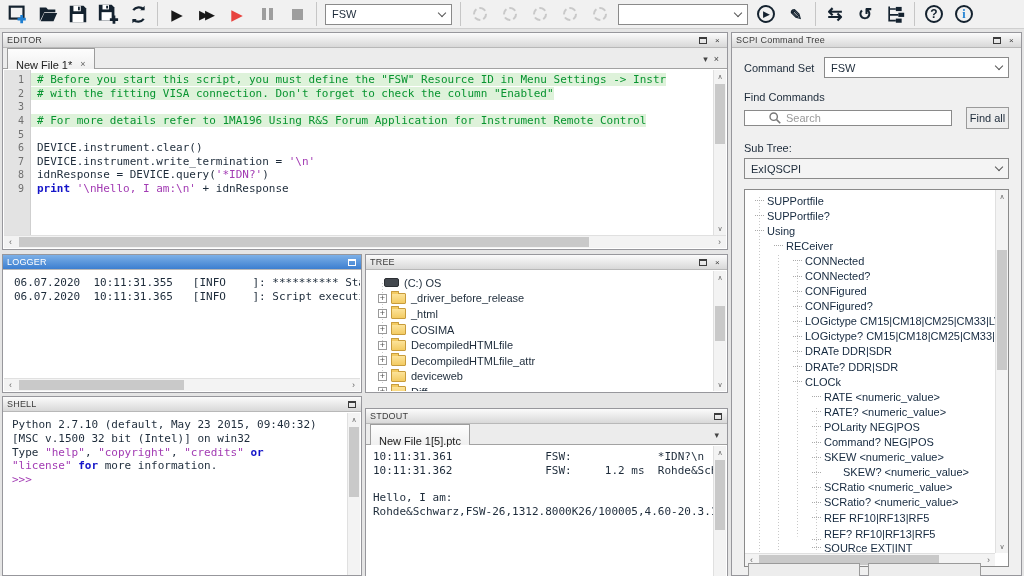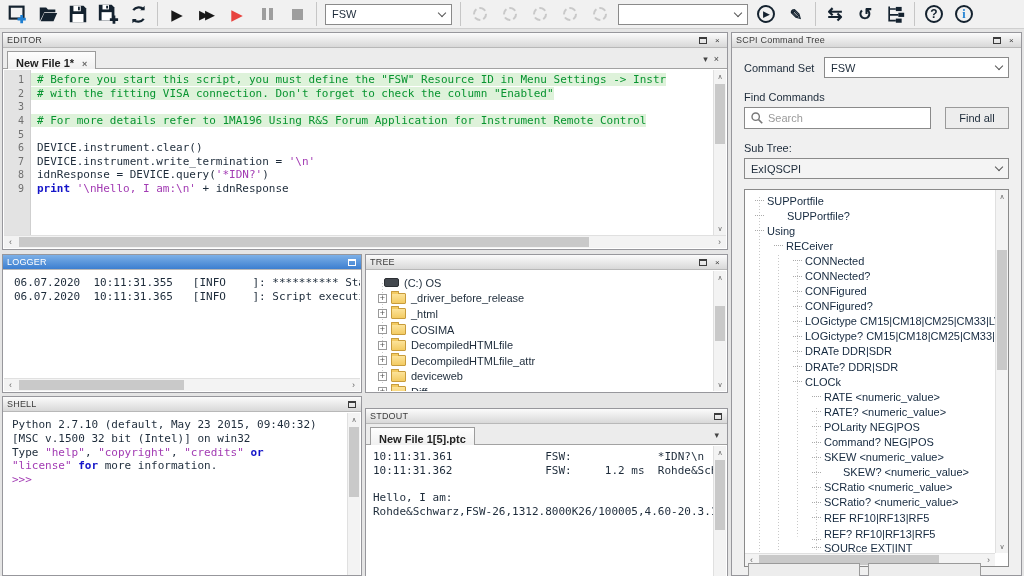--- a/index.html
+++ b/index.html
@@ -26,21 +26,21 @@
   .infoi{font-size:12px;font-weight:bold;color:#1e7fd1;font-family:"Liberation Serif",serif}
 
   
   .panel{position:absolute;background:#fff;border:1px solid #97979c}
   .ptitle{height:15px;background:linear-gradient(#fbfbfb,#d8d8d8);border-bottom:1px solid #b8b8b8;display:flex;align-items:center;padding:0 4px;font-size:9px;color:#3c3c3c;letter-spacing:.2px}
   .ptitle.active{background:linear-gradient(#7cb0e7,#3c7fd0);color:#fff}
   .sp{flex:1}
   .wbtn{width:11px;height:11px;display:flex;align-items:center;justify-content:center;margin-left:4px;font-size:8px;color:inherit}
   .maxbox{width:8px;height:7px;border:1px solid currentColor;border-top-width:2px;display:block}
   .tabbar{height:21px;background:#ececec;border-bottom:1px solid #a2a2a2;display:flex;align-items:flex-end;padding:0 4px}
-  .tab{height:18px;background:linear-gradient(#fdfdfd,#f0f0f0);border:1px solid #9c9c9c;border-bottom:none;display:flex;align-items:flex-end;padding:0 8px;font-size:11px;font-weight:bold;color:#222;margin-bottom:-1px}
+  .tab{height:18px;background:linear-gradient(#fdfdfd,#f0f0f0);border:1px solid #9c9c9c;border-bottom:none;display:flex;align-items:flex-start;padding:10px 8px;font-size:11px;font-weight:normal;color:#222;margin-bottom:-1px}
   .tabx{font-size:9px;color:#666;margin-left:8px}
   .tabbar-ic{font-size:9px;color:#444;margin:0 4px 4px 2px}
 
   
   .vscroll{position:absolute;top:0;right:0;bottom:0;width:13px;background:#f3f3f3;border-left:1px solid #e0e0e0}
   .vscroll .arr{position:absolute;left:0;width:12px;height:13px;display:flex;align-items:center;justify-content:center;font-size:7px;color:#666}
   .vscroll .a-up{top:0}.vscroll .a-dn{bottom:0}
   .vscroll .thumb{position:absolute;left:1px;right:1px;background:#c9c9c9}
   .hscroll{position:absolute;left:0;right:0;bottom:0;height:13px;background:#f3f3f3;border-top:1px solid #e0e0e0}
   .hscroll .arr{position:absolute;top:0;height:12px;width:13px;display:flex;align-items:center;justify-content:center;font-size:9px;color:#666}
@@ -87,21 +87,21 @@
   .pspacer{width:13px;flex:0 0 auto}
   .fico{width:15px;height:11px;margin-right:5px;background:linear-gradient(#fce39a,#f3cb62);border:1px solid #c89c3c;border-radius:1px;position:relative;flex:0 0 auto}
   .fico::before{content:"";position:absolute;top:-3px;left:-1px;width:6px;height:2px;background:#f3cb62;border:1px solid #c89c3c;border-bottom:none;border-radius:1px 1px 0 0}
   .dico{width:15px;height:9px;margin:0 5px 0 0;background:#43484e;border-radius:2px;border:1px solid #2b2f33;flex:0 0 auto}
 
   
   #scpi{left:731px;top:32px;width:291px;height:544px;background:#f0f0f0}
   .scpi-body{position:absolute;top:16px;left:0;right:0;bottom:0;padding:8px 12px 0 12px}
   .flabel{font-size:11px;color:#1d2b3a}
   .frow{display:flex;align-items:center}
-  .searchbox{flex:1;height:22px;background:#fff;border:1px solid #8a8a8a;display:flex;align-items:center;padding:0 5px}
+  .searchbox{flex:1;height:16px;background:#fff;border:1px solid #8a8a8a;display:flex;align-items:center;padding:0 23px}
   .searchbox input{border:0;outline:0;flex:1;min-width:0;font-size:11px;font-family:"Liberation Sans",sans-serif;color:#333;background:transparent}
   .searchbox input::placeholder{color:#9a9a9a}
   .fbtn{width:64px;height:22px;margin-left:14px;background:#ededed;border:1px solid #9a9a9a;font-size:11px;font-family:"Liberation Sans",sans-serif;color:#1d2b3a}
   .treebox{position:relative;margin-top:10px;height:378px;background:#fff;border:1px solid #8a8a8a;overflow:hidden}
   #scpi-items{position:absolute;top:3px;left:2px;right:13px;bottom:13px;overflow:hidden;
     background-image:
       repeating-linear-gradient(to bottom,#c9c9c9 0 1px,transparent 1px 3px),
       repeating-linear-gradient(to bottom,#c9c9c9 0 1px,transparent 1px 3px),
       repeating-linear-gradient(to bottom,#c9c9c9 0 1px,transparent 1px 3px),
       repeating-linear-gradient(to bottom,#c9c9c9 0 1px,transparent 1px 3px);
@@ -442,21 +442,21 @@
     <span class="combo" style="margin-top:4px;background:#f4f4f4;display:flex">
       <span>ExIQSCPI</span>
       <span class="cchev"></span>
     </span>
     <div class="treebox">
       <div id="scpi-items">
           <div class="srow" style="padding-left: 8px;">
             <span class="sdash"></span>
             <span class="slabel">SUPPortfile</span>
           </div>
-          <div class="srow" style="padding-left: 8px; gap: 20px;">
+          <div class="srow" style="padding-left: 8px;">
             <span class="sdash"></span>
             <span class="slabel">SUPPortfile?</span>
           </div>
           <div class="srow" style="padding-left: 8px;">
             <span class="sdash"></span>
             <span class="slabel">Using</span>
           </div>
           <div class="srow" style="padding-left: 27px;">
             <span class="sdash"></span>
             <span class="slabel">RECeiver</span>

